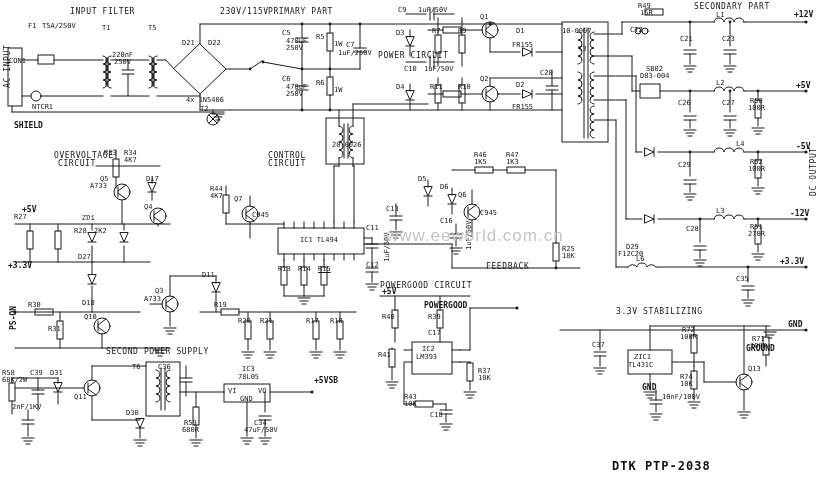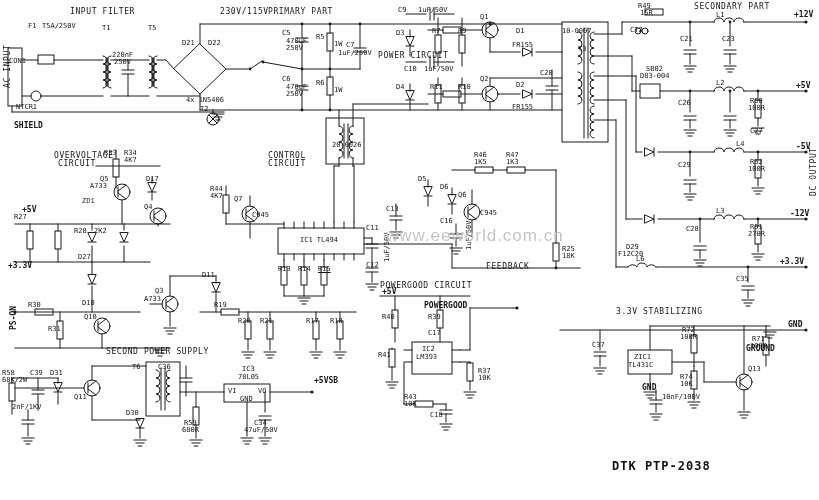--- a/index.html
+++ b/index.html
@@ -327,21 +327,21 @@
       <span class="lbl rail" style="left: 286px; top: 377px; margin-left: 28px;">+5VSB</span>
       <span class="lbl rail" style="left: 22px; top: 206px;">+5V</span>
       <span class="lbl rail" style="left: 8px; top: 262px;">+3.3V</span>
       <span class="lbl rail" style="left: 382px; top: 288px;">+5V</span>
       <span class="lbl rail" style="left: 424px; top: 302px;">POWERGOOD</span>
       <span class="lbl rail" style="left: 642px; top: 384px;">GND</span>
       <span class="lbl rail" style="left: 10px; top: 330px; transform: rotate(-90deg);">PS-ON</span>
       <span class="lbl comp" style="left: 28px; top: 23px;">F1</span>
       <span class="lbl comp" style="left: 42px; top: 23px;">T5A/250V</span>
       <span class="lbl comp" style="left: 9px; top: 58px;">CON1</span>
-      <span class="lbl comp" style="left: 16px; top: 104px;">NTCR1</span>
+      <span class="lbl comp" style="left: 32px; top: 104px;">NTCR1</span>
       <span class="lbl comp" style="left: 102px; top: 25px;">T1</span>
       <span class="lbl comp" style="left: 148px; top: 25px;">T5</span>
       <span class="lbl comp" style="left: 112px; top: 52px;">220nF</span>
       <span class="lbl comp" style="left: 114px; top: 59px;">250V</span>
       <span class="lbl comp" style="left: 182px; top: 40px;">D21</span>
       <span class="lbl comp" style="left: 208px; top: 40px;">D22</span>
       <span class="lbl comp" style="left: 186px; top: 97px;">4x 1N5406</span>
       <span class="lbl comp" style="left: 200px; top: 106px;">T2</span>
       <span class="lbl comp" style="left: 282px; top: 30px;">C5</span>
       <span class="lbl comp" style="left: 286px; top: 38px;">470uF</span>
@@ -380,21 +380,21 @@
       <span class="lbl comp" style="left: 646px; top: 66px;">SB02</span>
       <span class="lbl comp" style="left: 640px; top: 73px;">D83-004</span>
       <span class="lbl comp" style="left: 716px; top: 12px;">L1</span>
       <span class="lbl comp" style="left: 716px; top: 80px;">L2</span>
       <span class="lbl comp" style="left: 716px; top: 141px; padding-left: 20px;">L4</span>
       <span class="lbl comp" style="left: 716px; top: 208px;">L3</span>
       <span class="lbl comp" style="left: 636px; top: 256px;">L6</span>
       <span class="lbl comp" style="left: 680px; top: 36px;">C21</span>
       <span class="lbl comp" style="left: 722px; top: 36px;">C23</span>
       <span class="lbl comp" style="left: 678px; top: 100px;">C26</span>
-      <span class="lbl comp" style="left: 750px; top: 100px; margin-top: 28px;">C27</span>
+      <span class="lbl comp" style="left: 722px; top: 100px;">C27</span>
       <span class="lbl comp" style="left: 750px; top: 98px;">R50</span>
       <span class="lbl comp" style="left: 748px; top: 105px;">100R</span>
       <span class="lbl comp" style="left: 678px; top: 162px;">C29</span>
       <span class="lbl comp" style="left: 750px; top: 159px;">R52</span>
       <span class="lbl comp" style="left: 748px; top: 166px;">100R</span>
       <span class="lbl comp" style="left: 686px; top: 226px;">C28</span>
       <span class="lbl comp" style="left: 750px; top: 224px;">R51</span>
       <span class="lbl comp" style="left: 748px; top: 231px;">270R</span>
       <span class="lbl comp" style="left: 626px; top: 244px;">D29</span>
       <span class="lbl comp" style="left: 618px; top: 251px;">F12C20</span>
@@ -443,21 +443,21 @@
       <span class="lbl comp" style="left: 202px; top: 272px;">D11</span>
       <span class="lbl comp" style="left: 155px; top: 288px;">Q3</span>
       <span class="lbl comp" style="left: 144px; top: 296px;">A733</span>
       <span class="lbl comp" style="left: 104px; top: 150px;">R33</span>
       <span class="lbl comp" style="left: 124px; top: 150px;">R34</span>
       <span class="lbl comp" style="left: 124px; top: 157px;">4K7</span>
       <span class="lbl comp" style="left: 100px; top: 176px;">Q5</span>
       <span class="lbl comp" style="left: 90px; top: 183px;">A733</span>
       <span class="lbl comp" style="left: 146px; top: 176px;">D17</span>
       <span class="lbl comp" style="left: 144px; top: 204px;">Q4</span>
-      <span class="lbl comp" style="left: 82px; top: 198px; font-family: Liberation Mono, monospace;">ZD1</span>
+      <span class="lbl comp" style="left: 82px; top: 215px; font-family: Liberation Mono, monospace;">ZD1</span>
       <span class="lbl comp" style="left: 14px; top: 214px;">R27</span>
       <span class="lbl comp" style="left: 74px; top: 228px;">R28</span>
       <span class="lbl comp" style="left: 94px; top: 228px;">2K2</span>
       <span class="lbl comp" style="left: 78px; top: 254px;">D27</span>
       <span class="lbl comp" style="left: 82px; top: 300px;">D10</span>
       <span class="lbl comp" style="left: 84px; top: 314px;">Q10</span>
       <span class="lbl comp" style="left: 28px; top: 302px;">R30</span>
       <span class="lbl comp" style="left: 48px; top: 326px;">R31</span>
       <span class="lbl comp" style="left: 132px; top: 364px;">T6</span>
       <span class="lbl comp" style="left: 158px; top: 364px;">C36</span>

